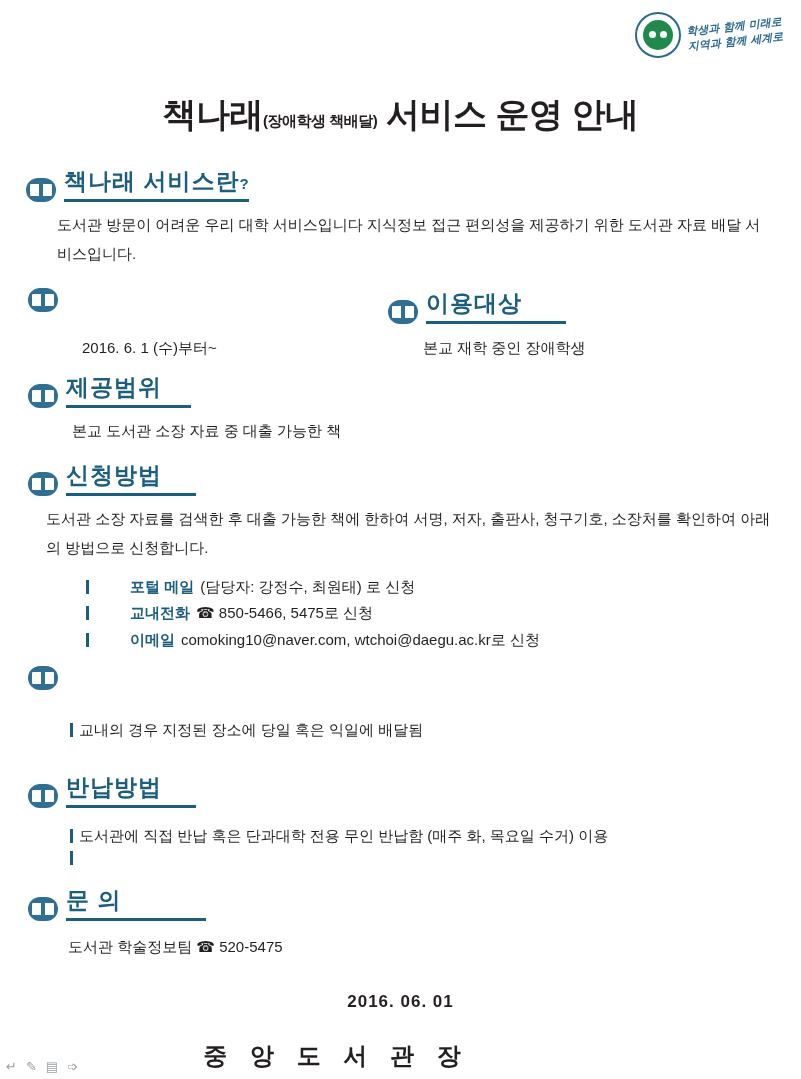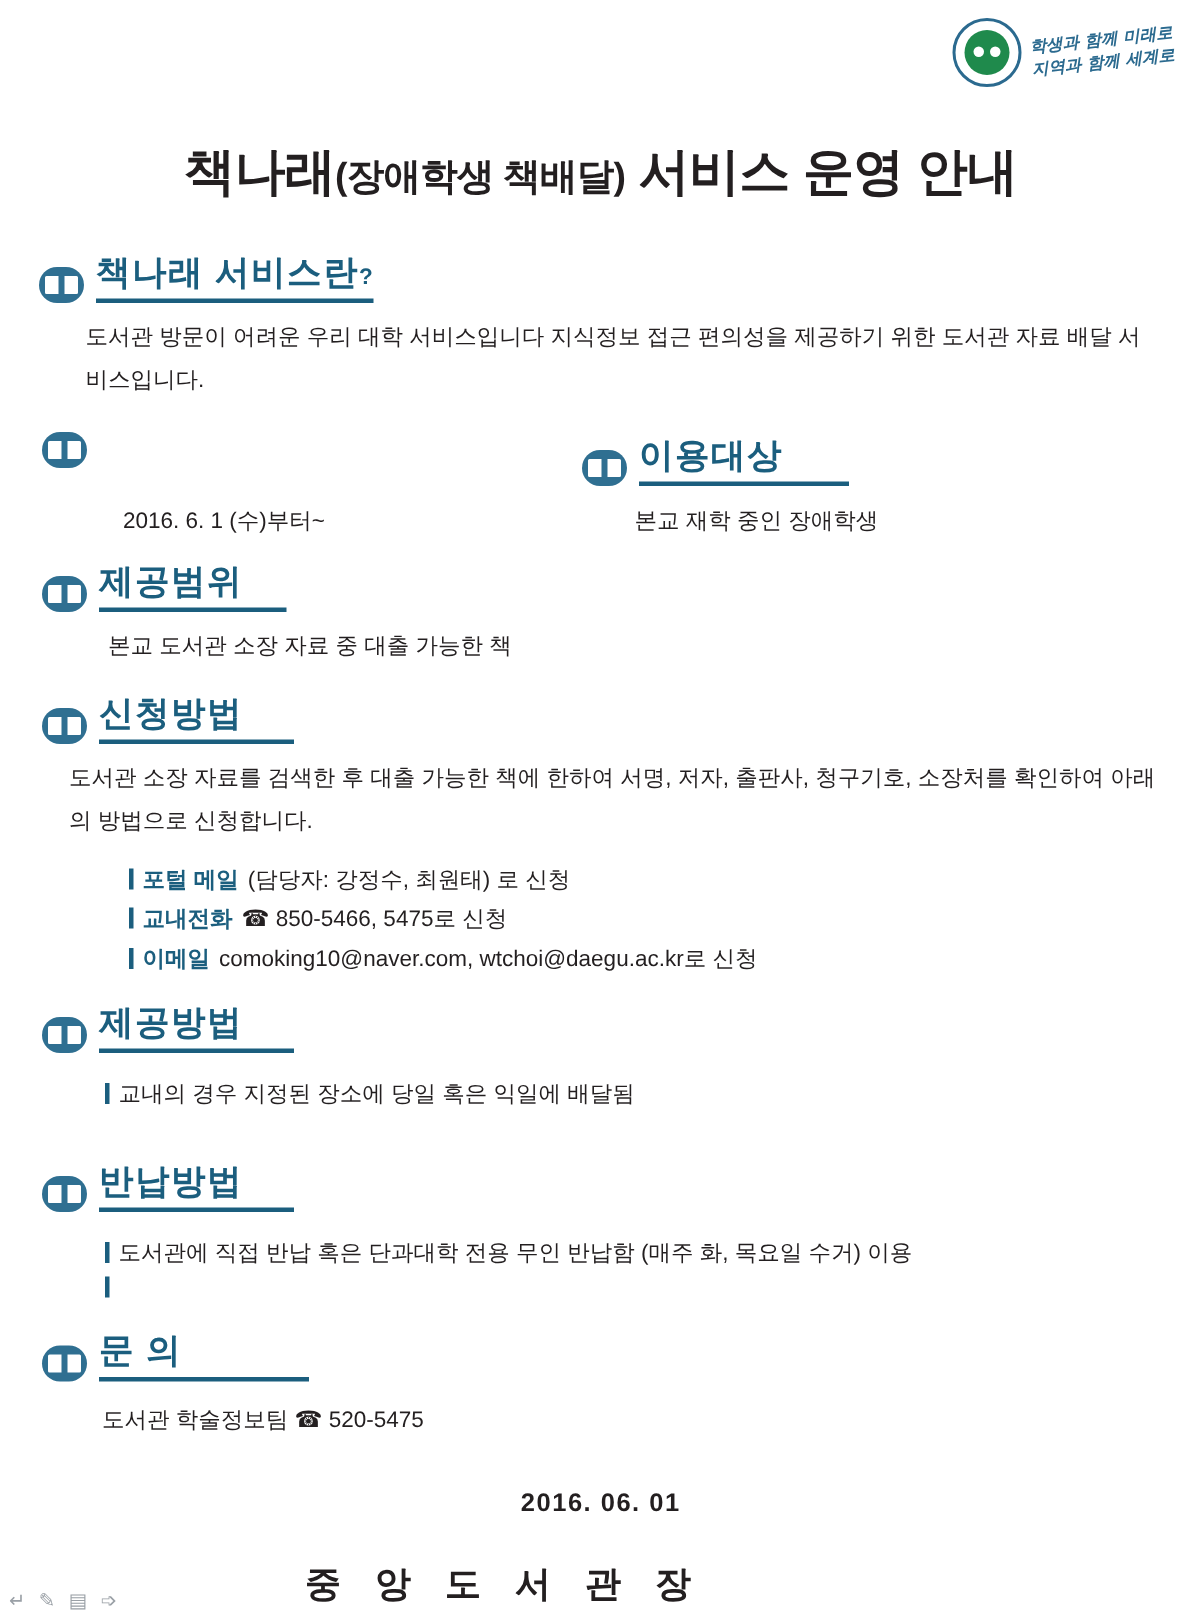--- a/index.html
+++ b/index.html
@@ -64,21 +64,21 @@
     top: 92px;
     left: 0; right: 0;
     text-align: center;
     font-size: 34px;
     font-weight: bold;
     color: #231f20;
     letter-spacing: -0.5px;
     white-space: nowrap;
   }
   .doc-title .small {
-    font-size: 25px;
+    font-size: 15px;
     font-weight: bold;
   }
 
   
   .content { position: absolute; top: 160px; left: 0; width: 801px; }
 
   
   .sec-head {
     display: flex;
     align-items: flex-end;
@@ -145,21 +145,21 @@
   }
   .bar {
     display: inline-block;
     width: 3px;
     height: 14px;
     background: #1b5e7e;
     flex: 0 0 auto;
     position: relative;
     top: 2px;
   }
-  .strong-teal { color: #1b5e7e; font-weight: bold; }
+  .strong-teal { color: #1b5e7e; font-weight: bold; margin-left: 35px; }
 
   
   .date-line {
     text-align: center;
     font-size: 17px;
     font-weight: bold;
     letter-spacing: 1px;
   }
   .signature {
     text-align: center;
@@ -294,24 +294,20 @@
   </div>
 
   <div style="position:absolute; left:28px; top:506px;">
     <div class="sec-head">
       <div class="book-icon">
         <span class="circle"></span>
           <span class="page l"></span>
           <span class="page r"></span>
           <span class="spine"></span>
       </div>
-      <div class="label-wrap">
-        <div class="label">제공방법</div>
-        <div class="rule" style="width:130px;"></div>
-      </div>
     </div>
   </div>
   <div style="position:absolute; left:70px; top:557px;">
     <div class="bullet-line">
       <span class="bar"></span>
       <span>교내의 경우 지정된 장소에 당일 혹은 익일에 배달됨</span>
     </div>
   </div>
 
   <div style="position:absolute; left:28px; top:612px;">

